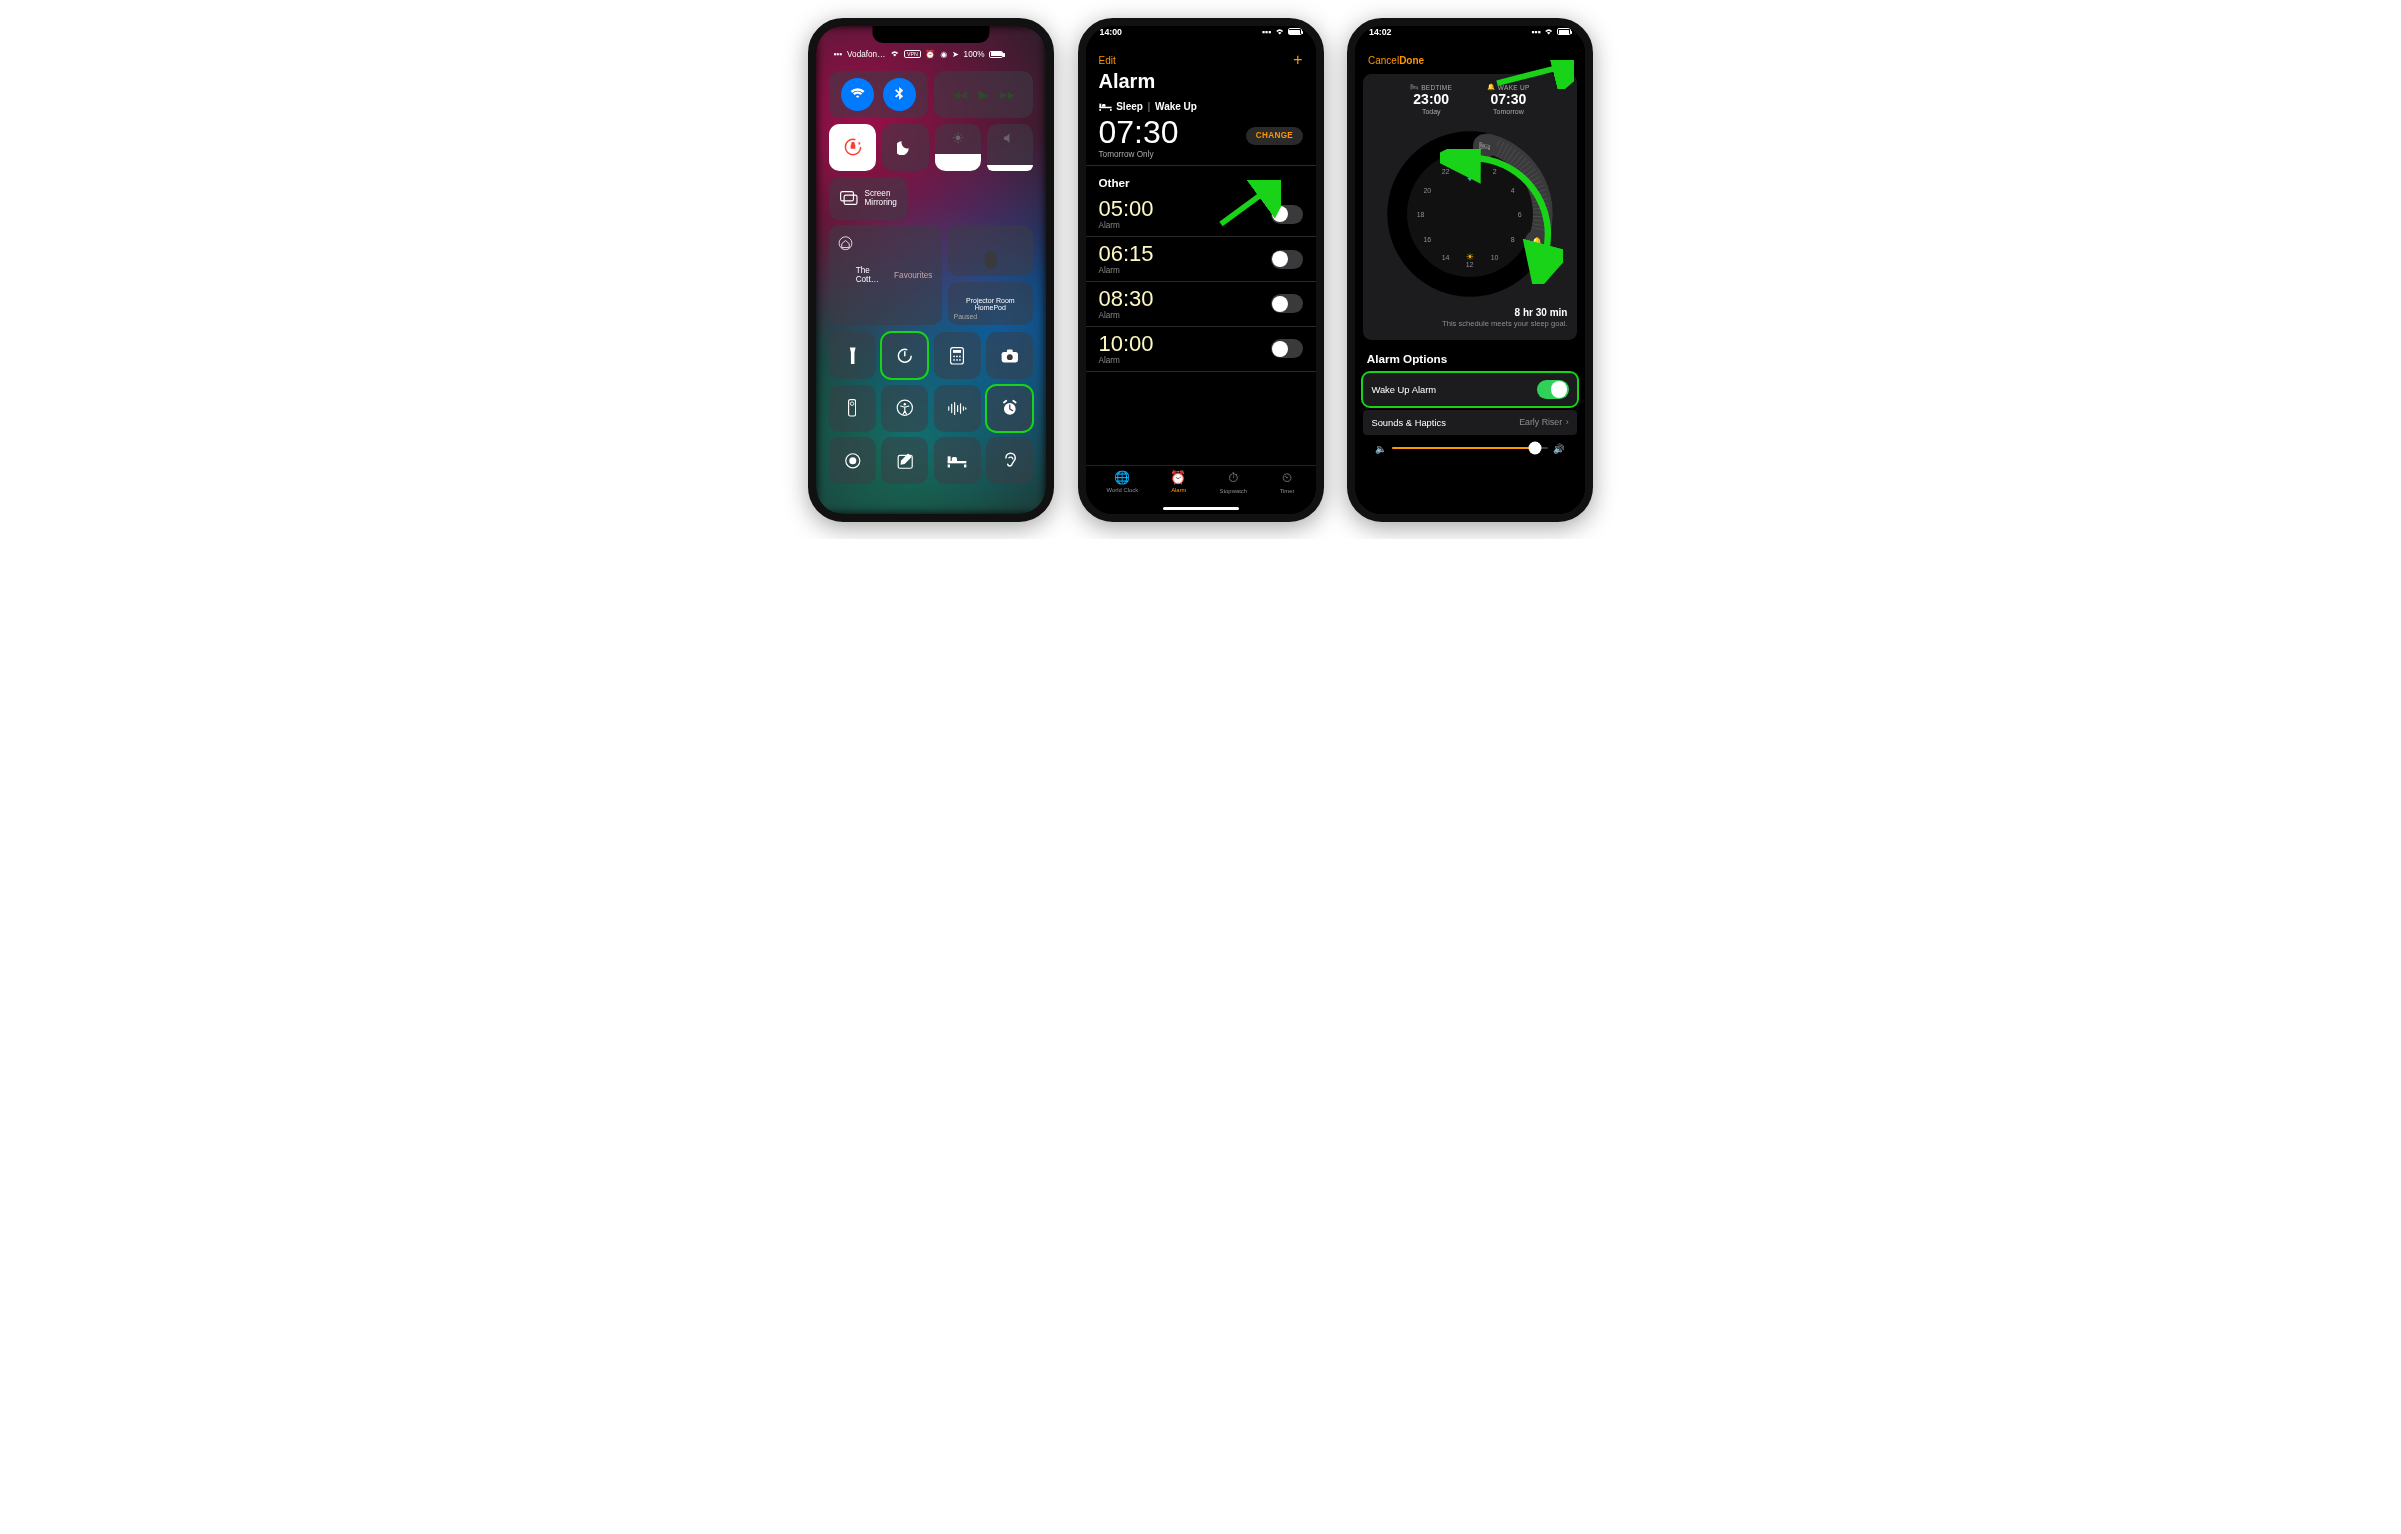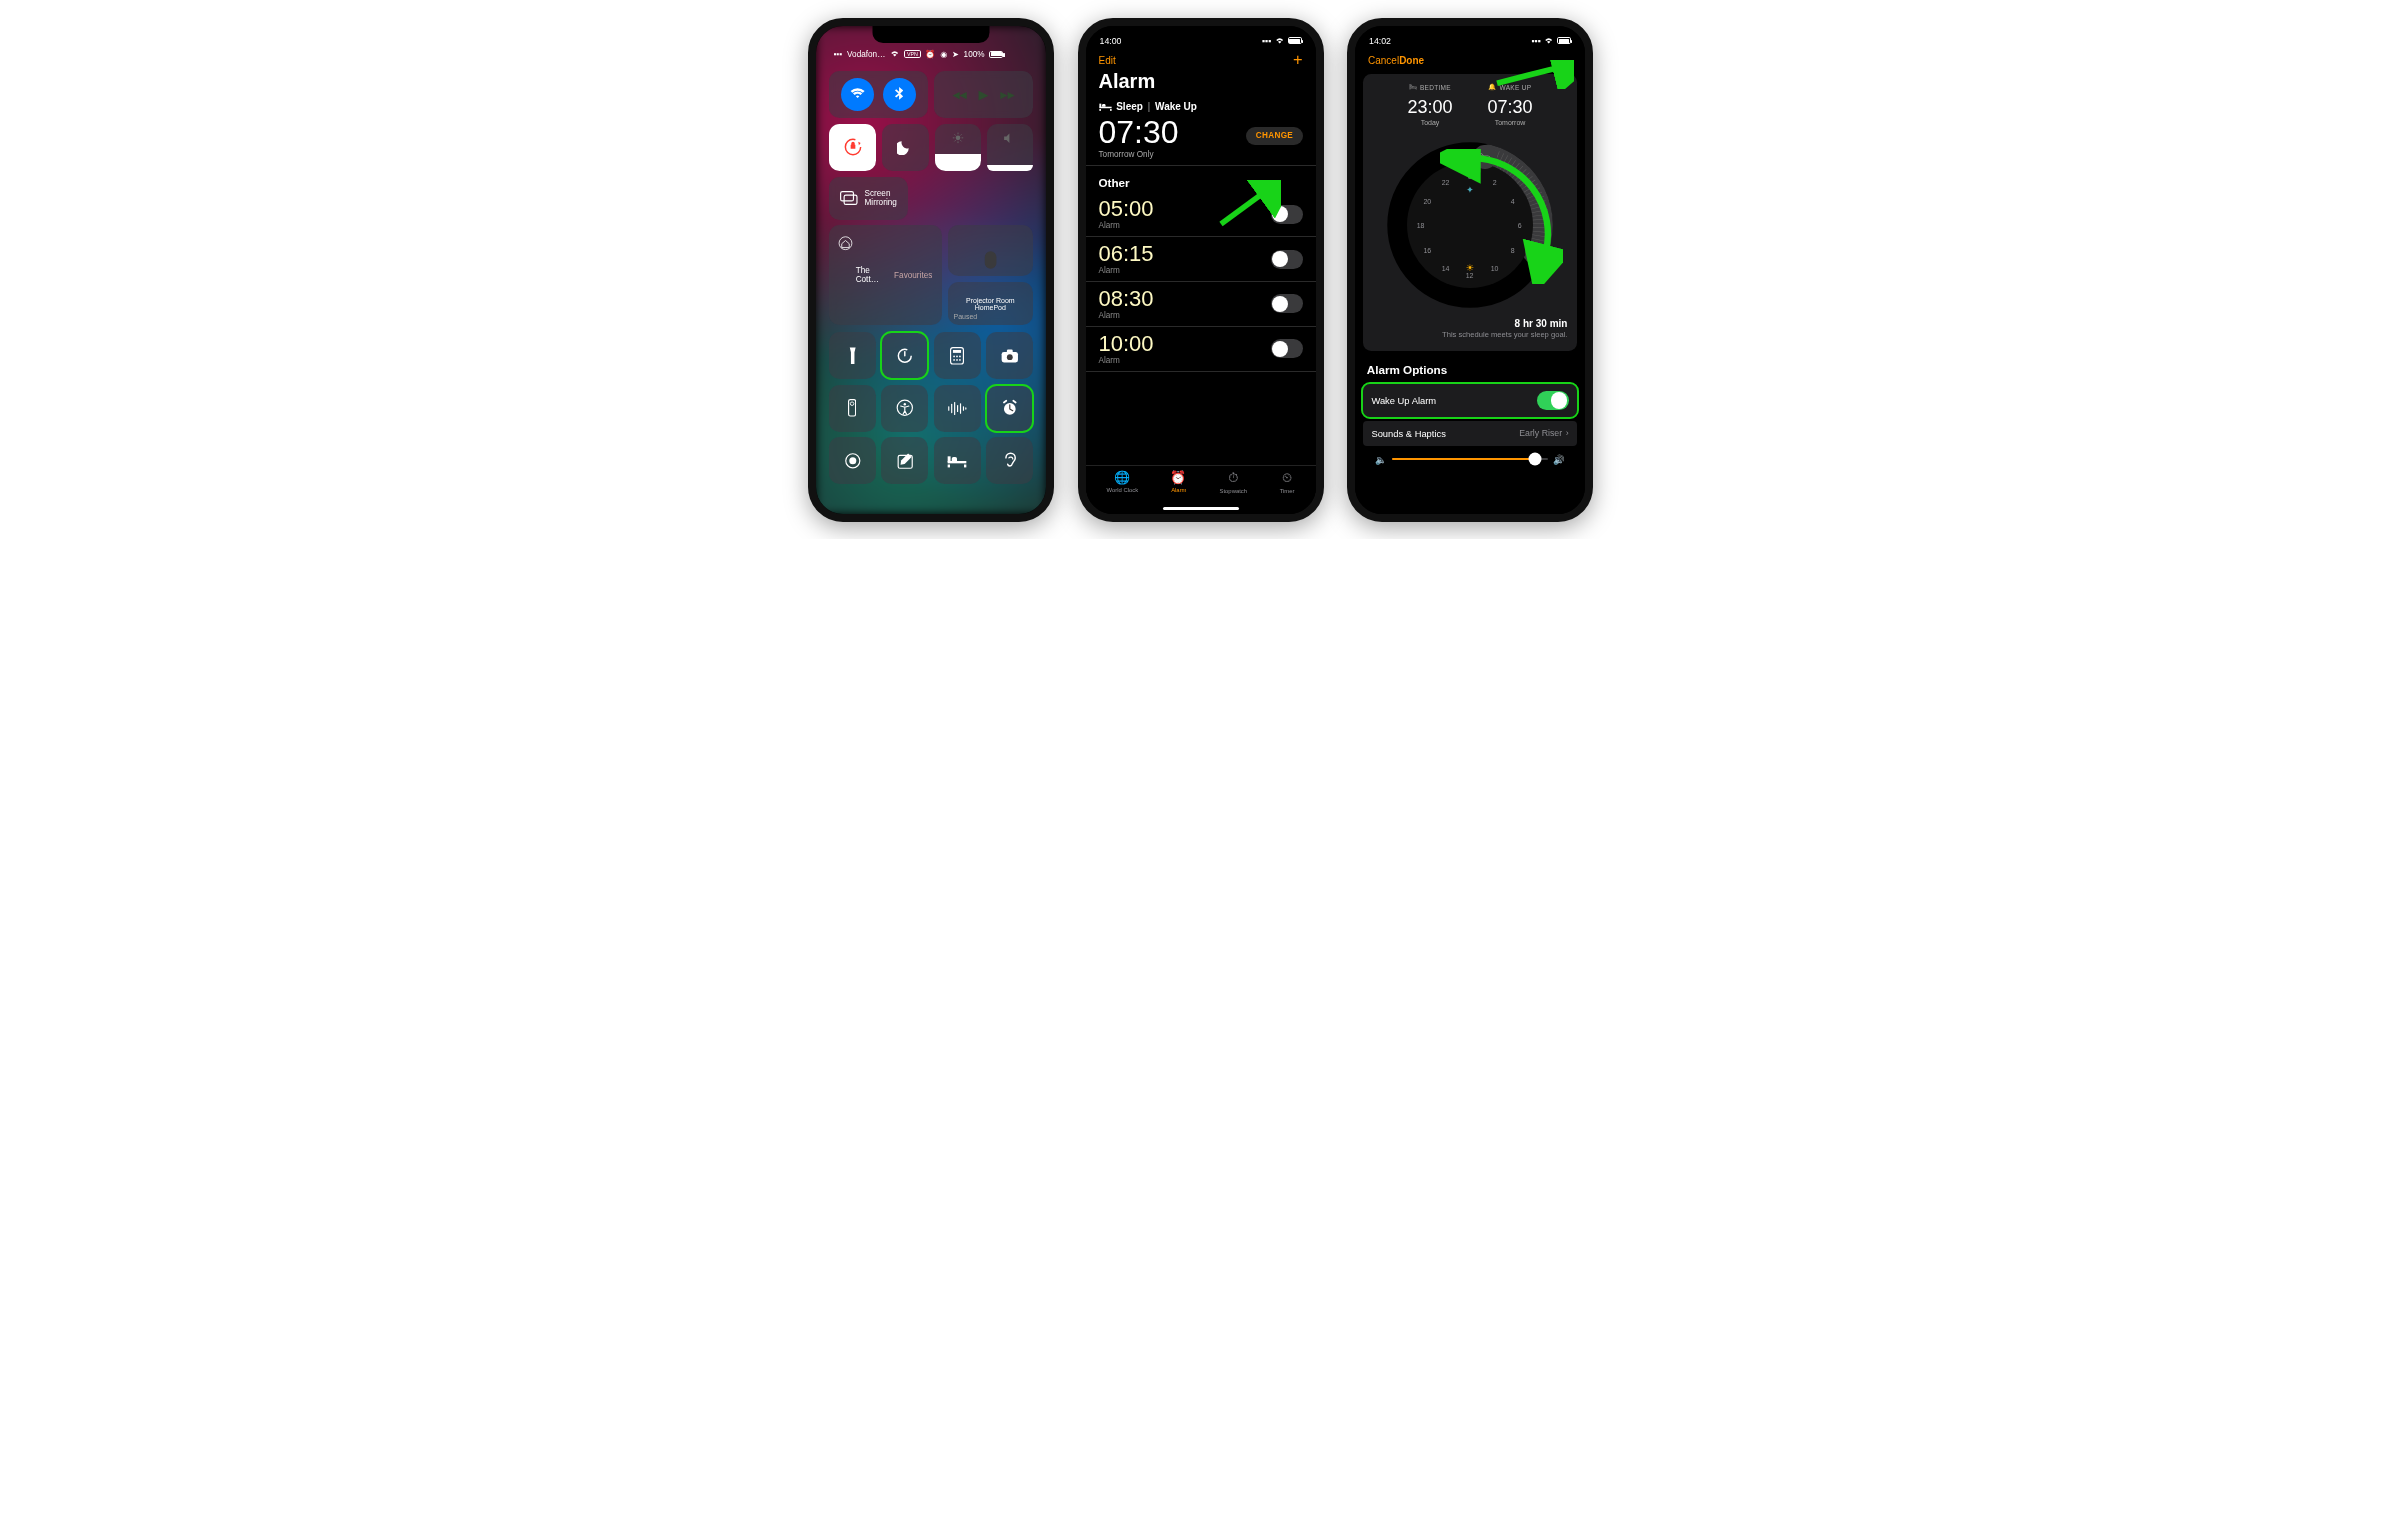--- a/index.html
+++ b/index.html
@@ -30,23 +30,23 @@
     border-bottom-right-radius: 10.6px;
     z-index: 50;
   }
   .screen {
     position: absolute; inset: 0;
     background: #000;
     color: #fff;
     overflow: hidden;
   }
   .status-bar {
-    position: absolute; top: 10px; left: 0; right: 0;
+    position: absolute; top: 1px; left: 0; right: 0;
     display: flex; justify-content: space-between; align-items: center;
-    padding: 0 14px; font-size: 8.8px; font-weight: 400; z-index: 40; color: #fff;
+    padding: 0 14px; font-size: 8.8px; font-weight: 700; z-index: 40; color: #fff;
   }
   .sb-right { display: flex; gap: 3.5px; align-items: center; }
   .sb-sig, .sb-wifi, .sb-batt { display: inline-block; }
   .sb-batt { width: 14px; height: 7px; border: 0.6px solid #fff; border-radius: 1.8px; position: relative; }
   .sb-batt::after { content:''; position: absolute; right:-2.3px; top:1.8px; width:1.2px; height:3.5px; background:#fff; border-radius:0.6px; }
   .sb-batt .fill { position:absolute; inset:0.6px; background:#fff; border-radius:0.6px; }
   .home-ind {
     position: absolute; bottom: 4.1px; left: 50%; transform: translateX(-50%);
     width: 76px; height: 2.9px; background: #fff; border-radius: 1.8px; z-index: 40;
   }
@@ -120,21 +120,21 @@
   .arrow-green {
     position:absolute; width:65px; z-index:60;
   }
 
   
   .ed-nav { display:flex; justify-content:flex-start; padding:29px 13px 0; color:#ff9500; font-size:10px; }
   .ed-card { margin:8.2px 8.2px 0; background:#1c1c1e; border-radius:8.2px; padding:9.4px 9.4px 11.7px; }
   .ed-head { display:flex; justify-content:center; gap:35px; }
   .ed-col { text-align:center; }
   .ed-lbl { font-size:6.5px; color:#aaa; letter-spacing:0.3px; display:flex; align-items:center; gap:2.3px; justify-content:center; }
-  .ed-time { font-size:18px; font-weight:400; margin-top:6px; }
+  .ed-time { font-size:14px; font-weight:700; margin-top:0; }
   .ed-sub { font-size:7px; color:#aaa; margin-top:1.2px; }
   .ring-wrap { position:relative; width:176px; height:176px; margin:10.6px auto 2.3px; }
   .ring-svg { width:100%; height:100%; }
   .ring-face { position:absolute; inset:24.6px; border-radius:50%; background:#111; }
   .ring-face .num { position:absolute; font-size:7px; color:#8e8e93; transform:translate(-50%,-50%); }
   .ring-knob { position:absolute; width:23.5px; height:23.5px; background:#3a3a3c; border-radius:50%; display:flex; align-items:center; justify-content:center; color:#bbb; font-size:9.4px; }
   .ed-foot { text-align:right; margin-top:4.7px; }
   .ed-foot .big { font-size:10px; font-weight:600; }
   .ed-foot .small { font-size:7.6px; color:#8e8e93; margin-top:1.8px; }
   .ed-sec { margin:11.7px 8.2px 0; }

